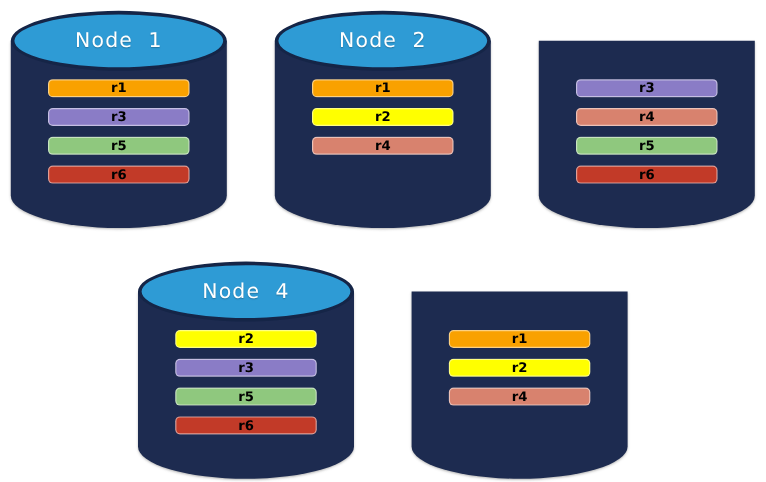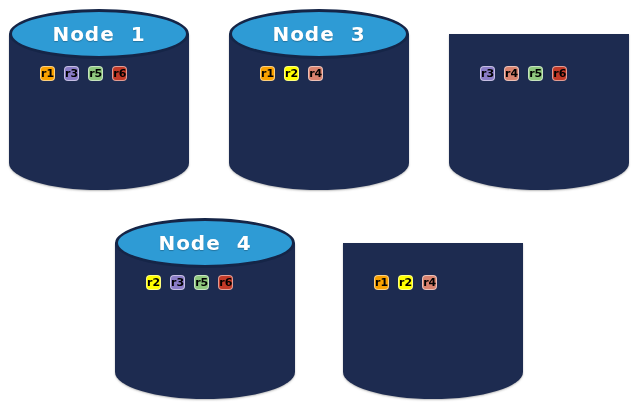--- a/index.html
+++ b/index.html
@@ -43,34 +43,34 @@
     background: #2e9bd5;
     border: 3px solid #152547;
     border-radius: 50%;
     z-index: 2;
     display: flex;
     align-items: center;
     justify-content: center;
   }
   .cyl-title {
     color: #ffffff;
-    font-weight: bold;
-    font-size: 20px;
+    font-weight: normal;
+    font-size: 17px;
     letter-spacing: 1px;
     white-space: pre;
     text-shadow: 0 1px 1px rgba(0,0,0,0.25);
   }
   .bars {
     position: absolute;
     top: 57px;
     left: 50%;
     transform: translateX(-50%);
     width: 118px;
     display: flex;
-    flex-direction: row;
+    flex-direction: column;
     gap: 9px;
     z-index: 3;
   }
   .bar {
     height: 15px;
     box-sizing: border-box;
     border: 1px solid rgba(255,255,255,0.5);
     border-radius: 4px;
     color: #000000;
     font-weight: bold;
@@ -92,21 +92,21 @@
     <div class="bars">
           <div class="bar" style="background: rgb(249, 161, 0);">r1</div>
           <div class="bar" style="background: rgb(138, 124, 198);">r3</div>
           <div class="bar" style="background: rgb(143, 200, 126);">r5</div>
           <div class="bar" style="background: rgb(194, 58, 40);">r6</div>
         </div>
   </div>
 
   <div class="cylinder">
     <div class="cyl-top">
-      <span class="cyl-title">Node  3</span>
+      <span class="cyl-title">Node  2</span>
     </div>
     <div class="cyl-body"></div>
     <div class="bars">
           <div class="bar" style="background: rgb(249, 161, 0);">r1</div>
           <div class="bar" style="background: rgb(255, 255, 0);">r2</div>
           <div class="bar" style="background: rgb(216, 130, 110);">r4</div>
         </div>
   </div>
 
   <div class="cylinder">

